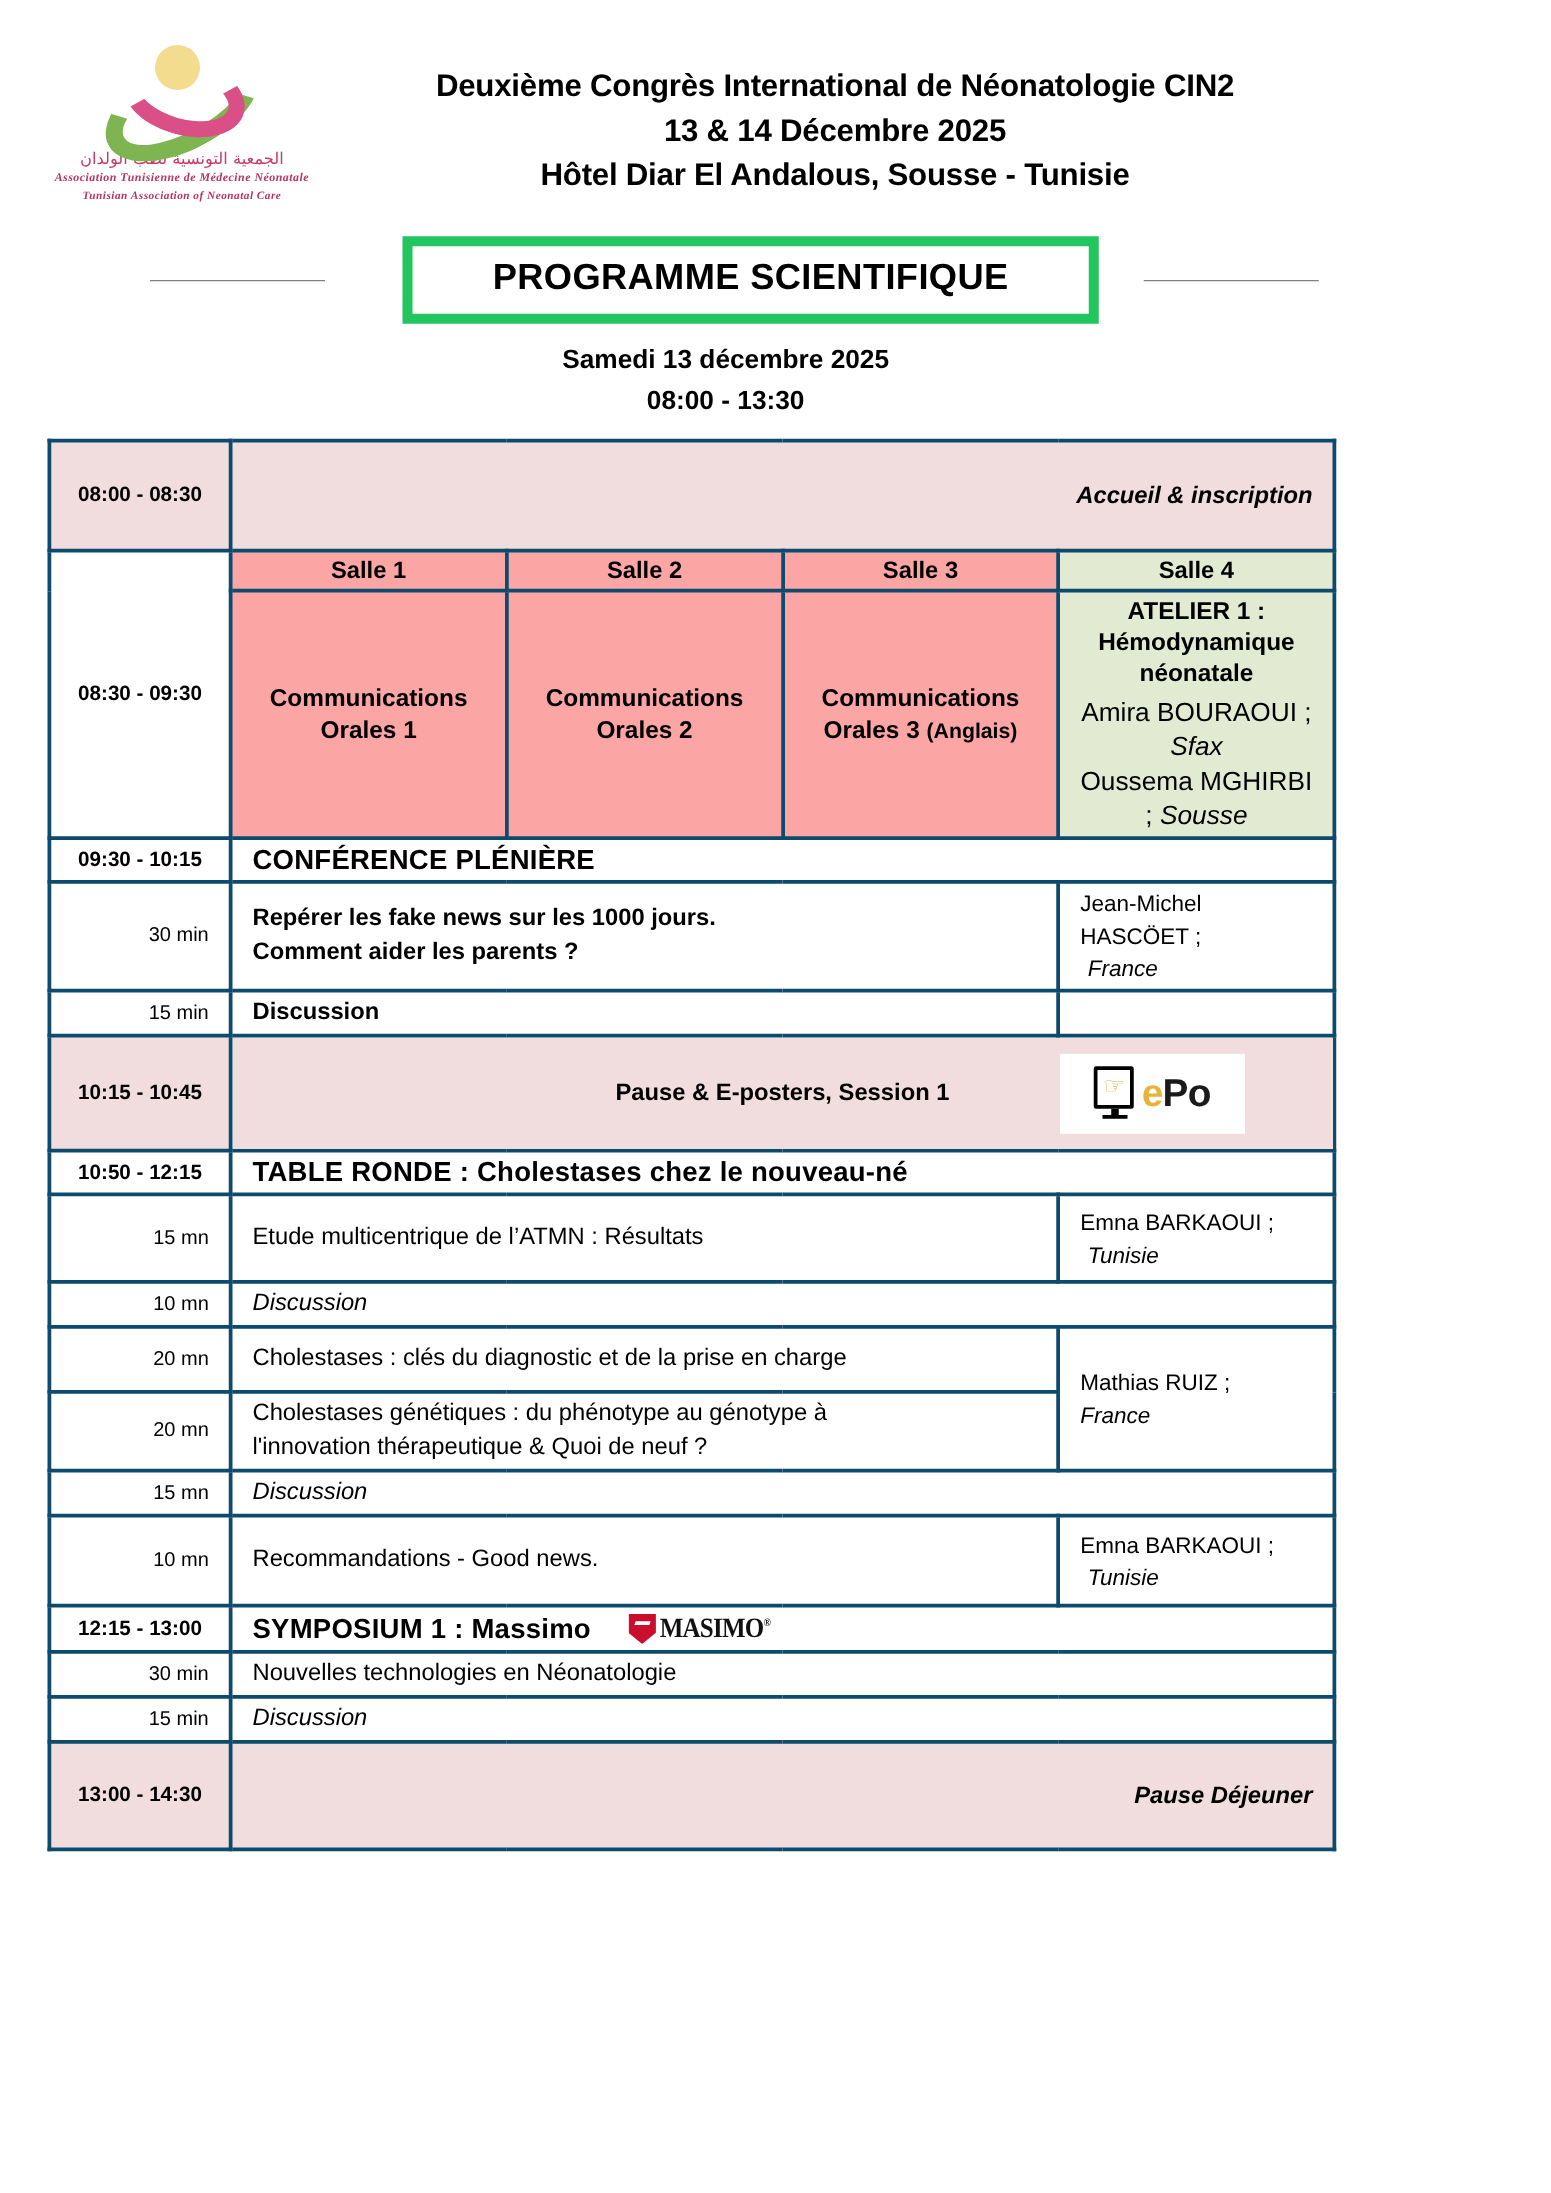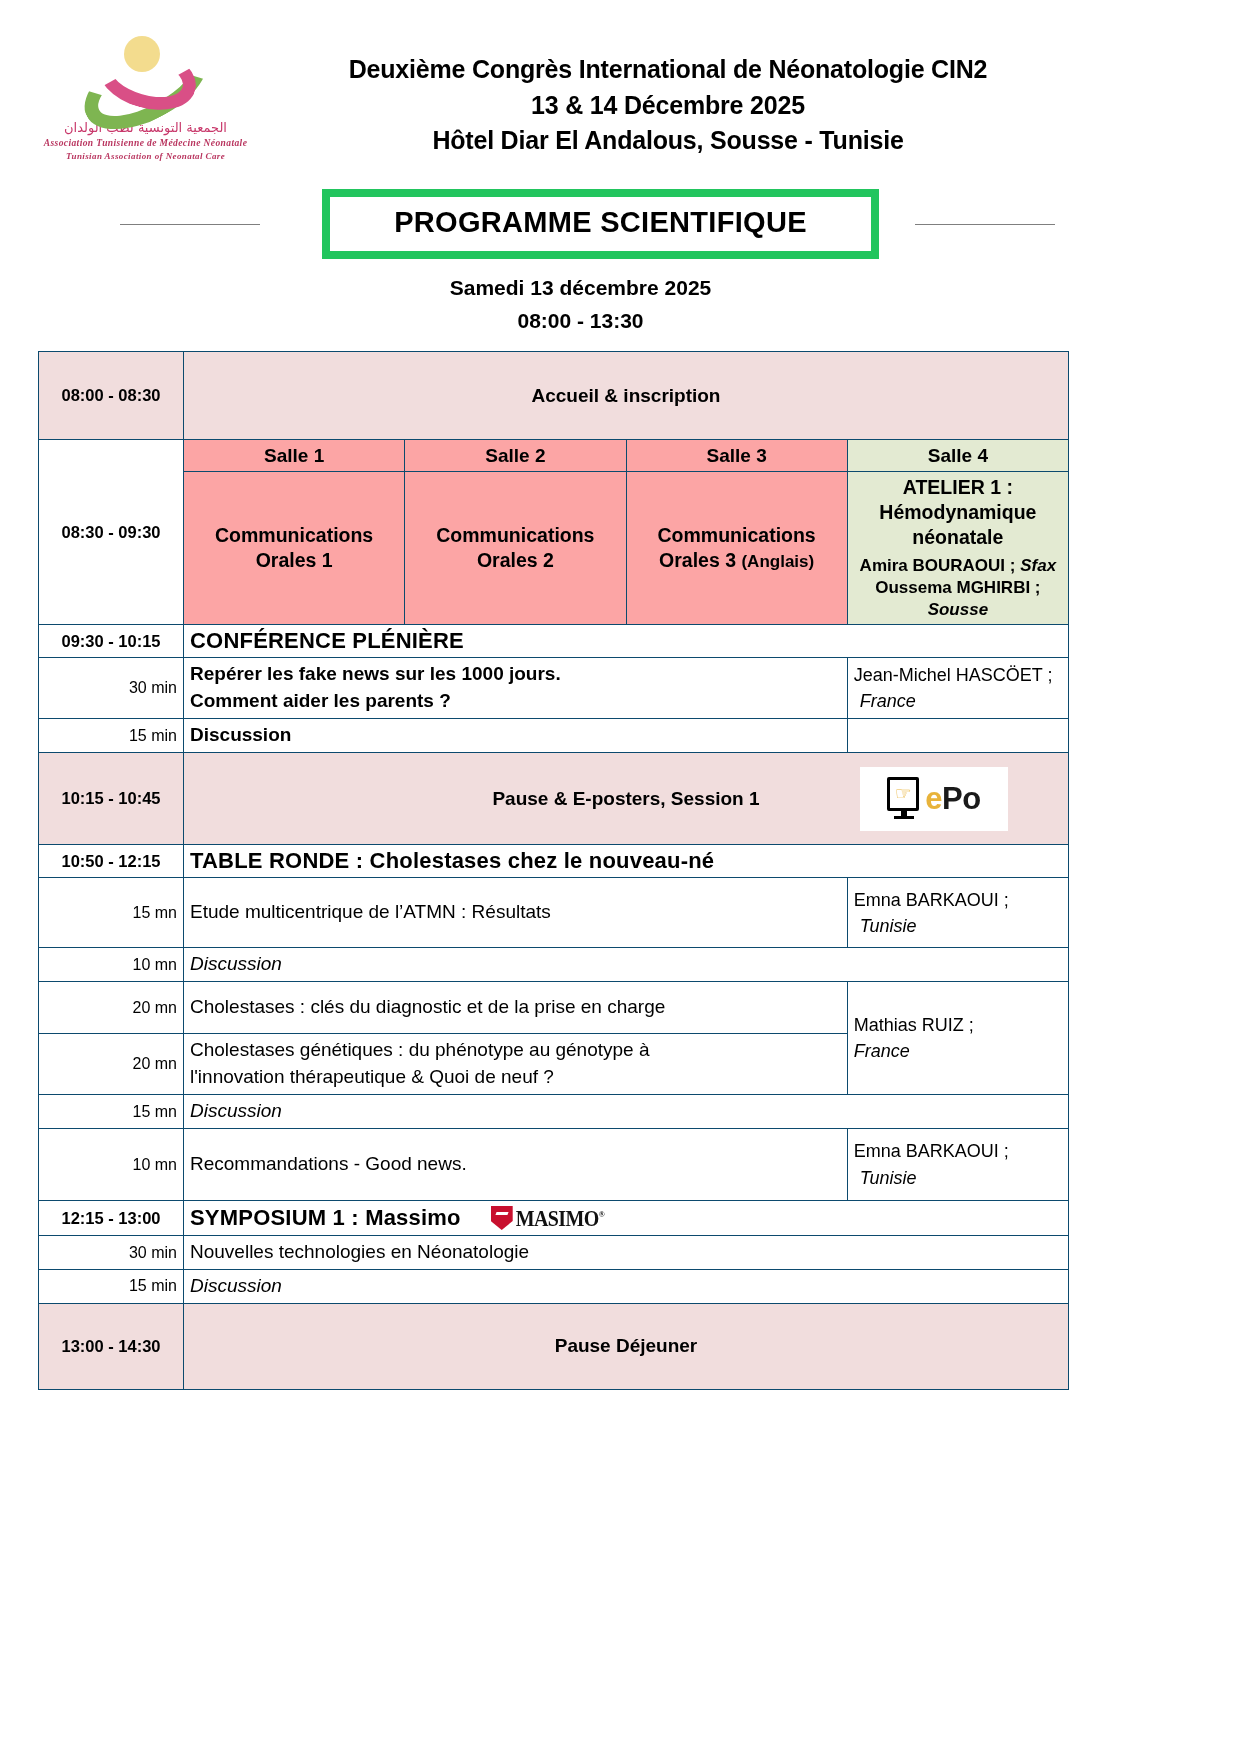--- a/index.html
+++ b/index.html
@@ -139,23 +139,23 @@
   }
 
   
   table.prog {
     border-collapse: collapse;
     width: 1031px;
     margin-top: 14px;
     table-layout: fixed;
   }
   table.prog td {
-    border: 1px solid #0c4a6e;
+    border: 3px solid #0c4a6e;
     vertical-align: middle;
-    padding: 3px 6px;
+    padding: 3px 16px;
   }
   .c-time {
     width: 145px;
     text-align: center;
     font-size: 16.5px;
     font-weight: bold;
     white-space: nowrap;
   }
   .c-dur {
     width: 145px;
@@ -165,43 +165,44 @@
     vertical-align: top;
     padding-top: 5px;
     padding-right: 10px;
     white-space: nowrap;
   }
   .pink { background: #F1DDDD; }
   .blue { background: #fca5a5; }
   .green { background: #E3EAD2; }
 
   .full-center {
-    text-align: center;
+    text-align: right;
     font-size: 19px;
     font-weight: bold;
+    font-style: italic;
   }
   .salle-head {
     text-align: center;
     font-size: 19px;
     font-weight: bold;
     height: 32px;
     padding: 2px 4px;
   }
   .salle-body {
     text-align: center;
     font-size: 19.5px;
     font-weight: bold;
     line-height: 1.28;
     vertical-align: top;
     padding-top: 6px;
   }
   .salle-body .small { font-size: 17px; font-weight: bold; }
   .atelier-names {
-    font-size: 17px;
-    font-weight: bold;
+    font-size: 21px;
+    font-weight: normal;
     line-height: 1.3;
     margin-top: 5px;
   }
   .atelier-names em { font-style: italic; }
 
   .sec-head {
     font-size: 22px;
     font-weight: bold;
     padding: 5px 10px 7px 10px;
     letter-spacing: .2px;

